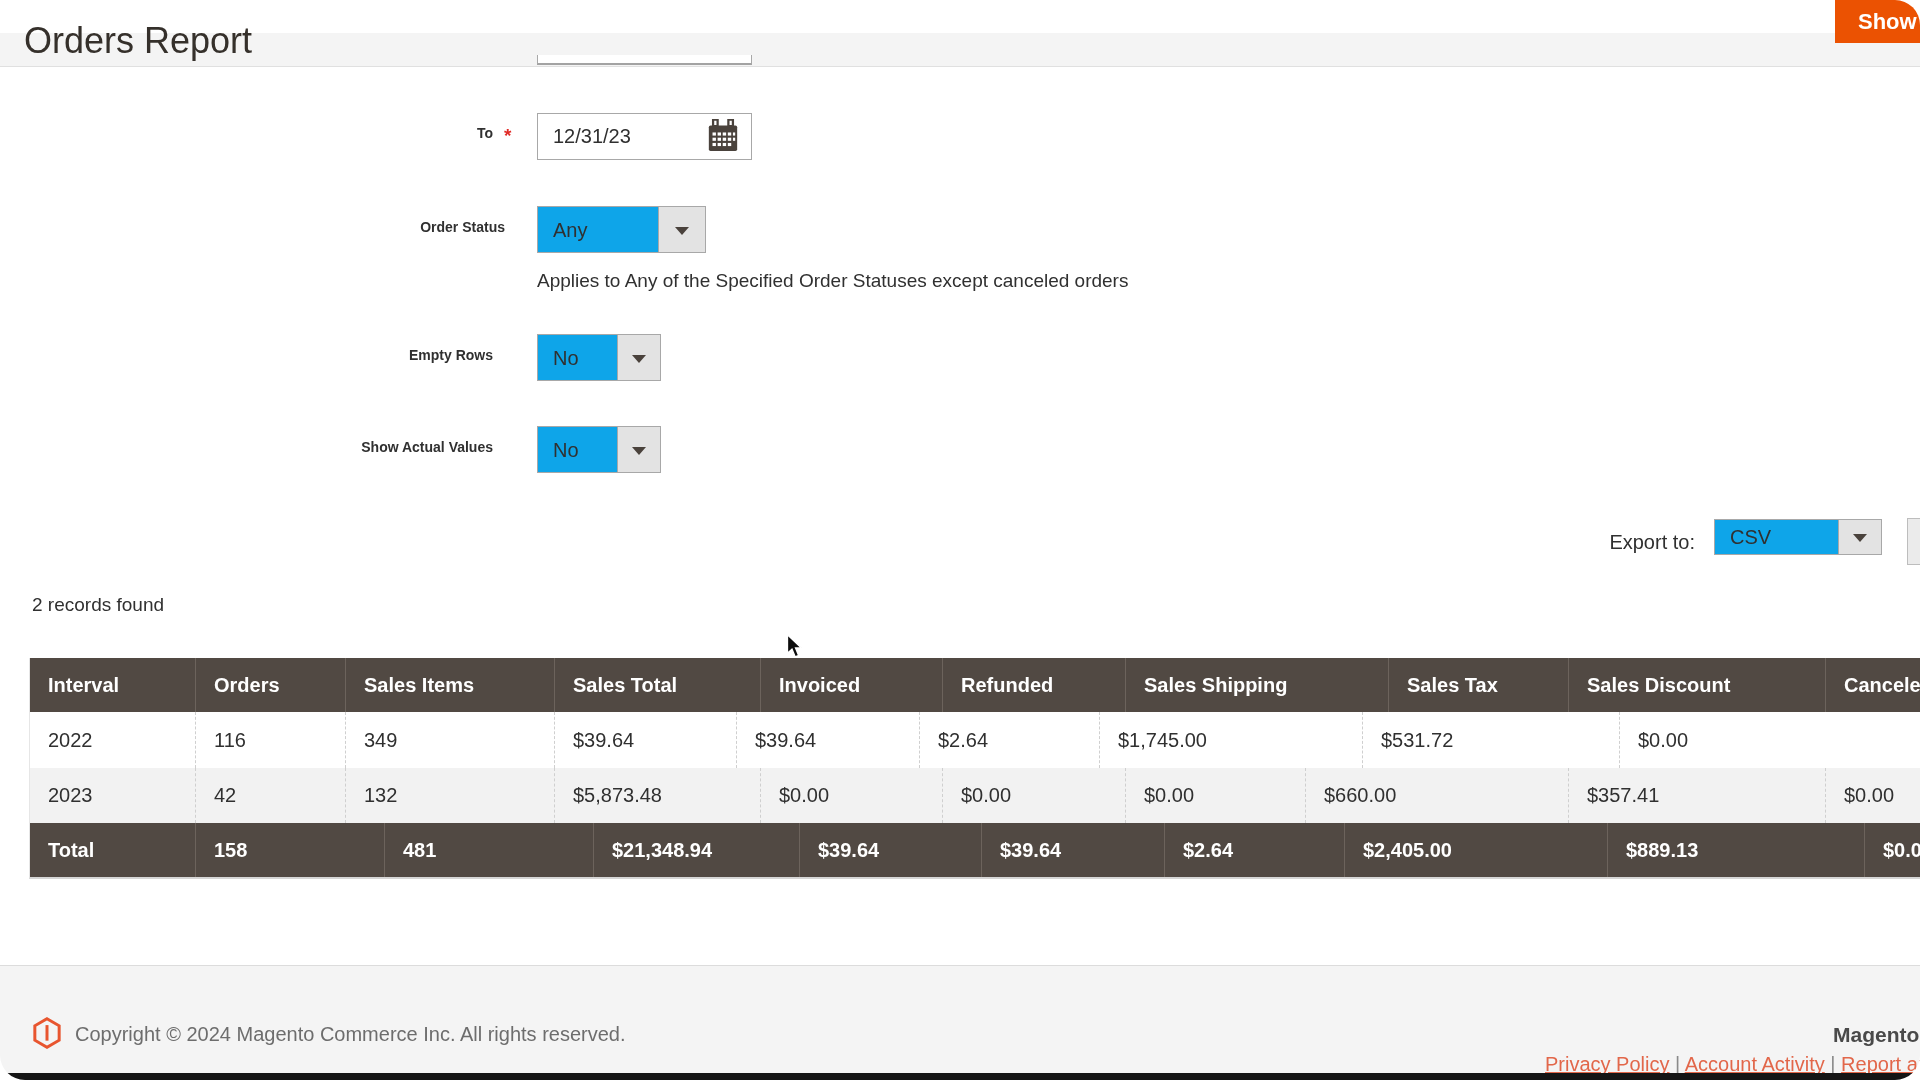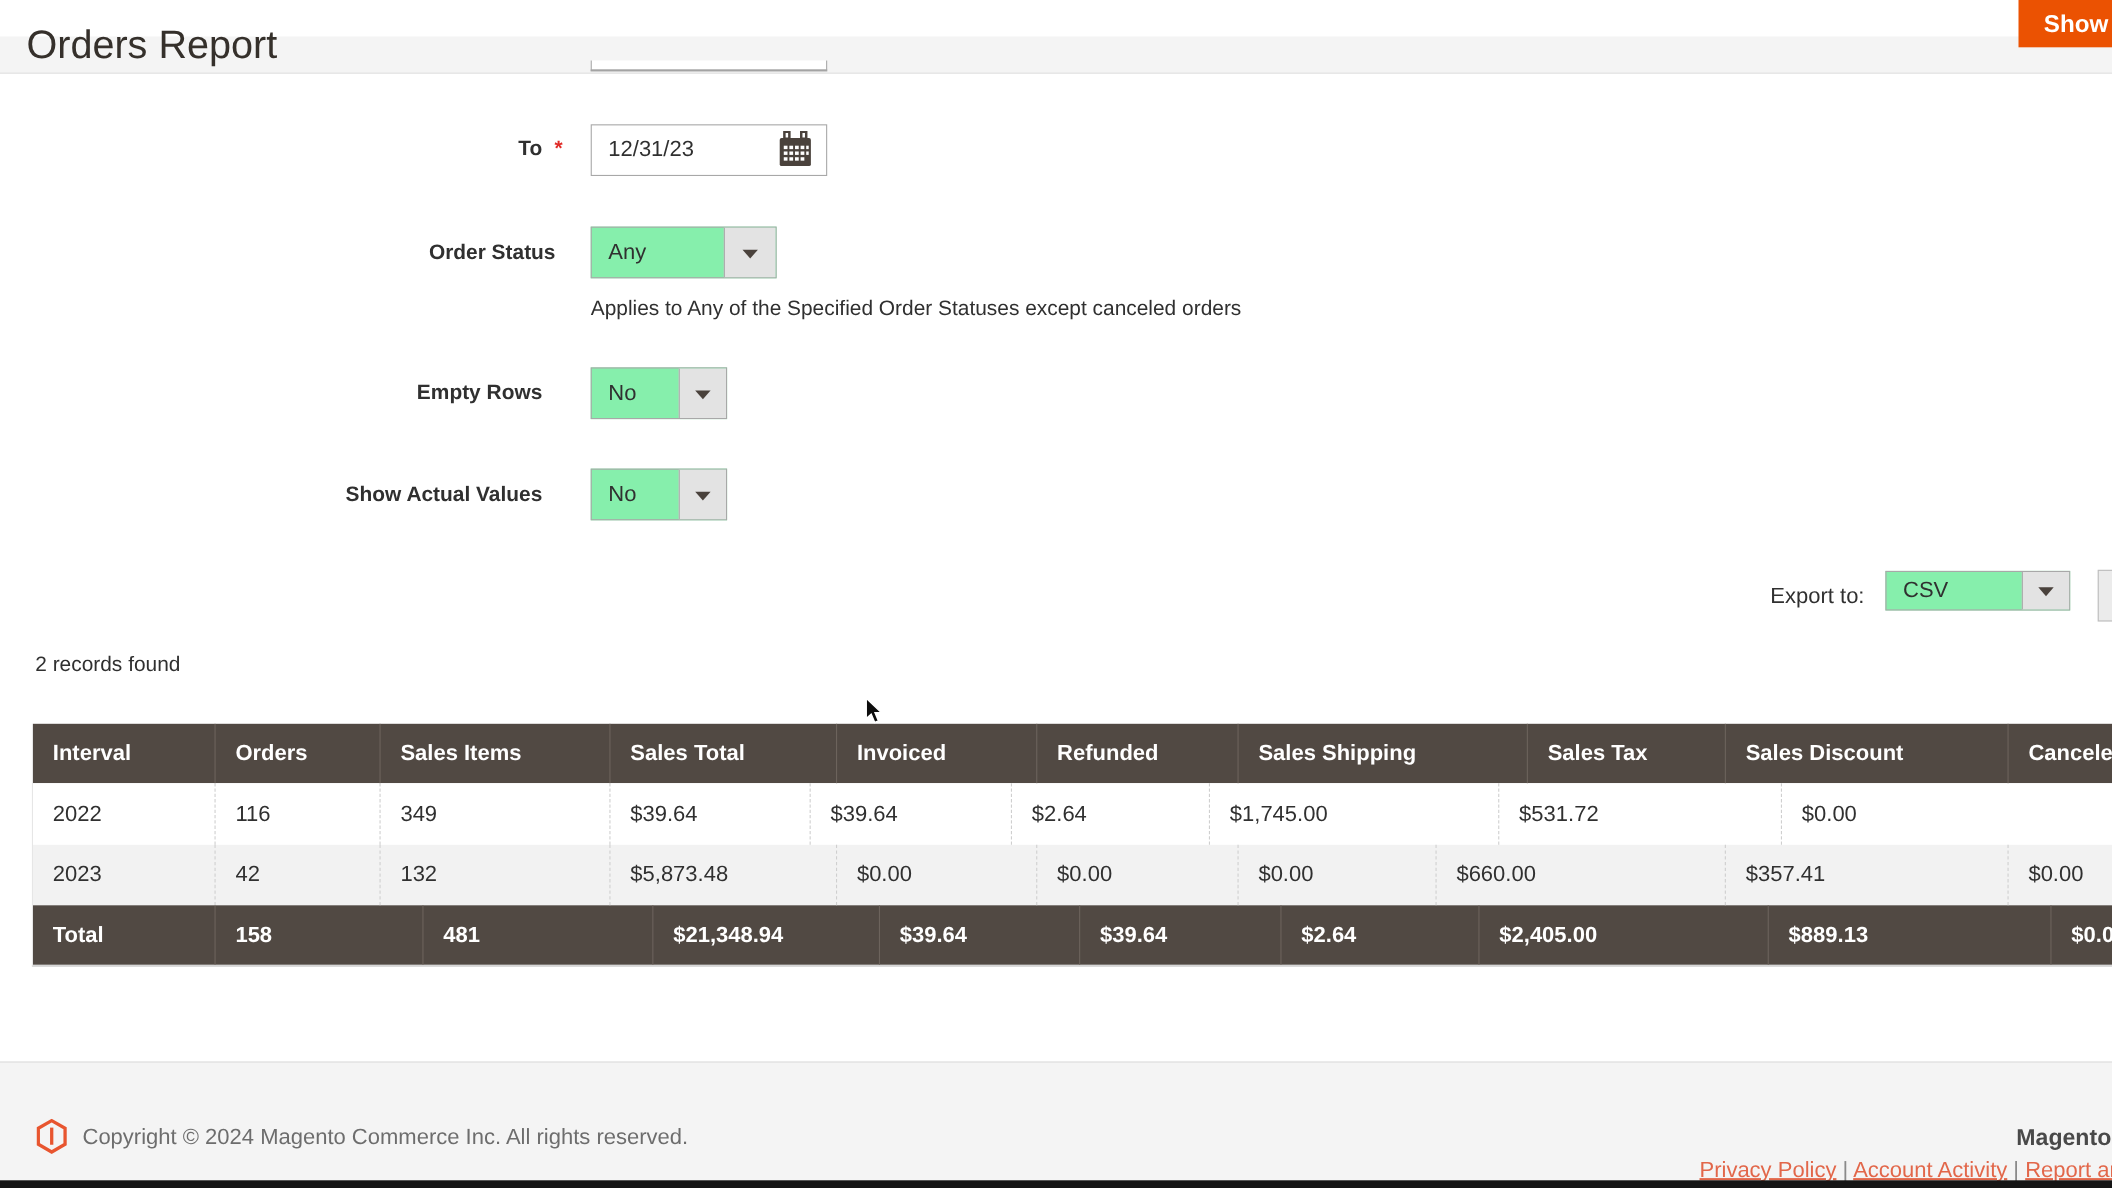--- a/index.html
+++ b/index.html
@@ -1,34 +1,34 @@
 <!DOCTYPE html>
 <html><head>
 <meta charset="utf-8">
 <style>
   html,body{margin:0;padding:0;background:#fff;}
   .viewport{
     position:relative;width:1920px;height:1080px;overflow:hidden;background:#fff;
-    font-family:"Liberation Sans",sans-serif;color:#303030;
+    font-family:"Liberation Sans",sans-serif;color:#303030;border-radius:25px;
   }
   
   .titlebar{position:absolute;top:0;left:0;right:0;height:33px;background:#fff;z-index:5;}
   .page-title{position:absolute;left:24px;top:-4px;font-size:36px;font-weight:400;color:#35302b;white-space:nowrap;z-index:6;}
   .show-btn{position:absolute;left:1835px;top:0;width:110px;height:43px;background:#eb5202;border:none;
     color:#fff;font-family:inherit;font-size:22px;font-weight:700;text-align:left;padding:0 0 0 23px;z-index:7;cursor:pointer;}
   .topbar-gray{position:absolute;top:33px;left:0;right:0;height:33px;background:#f4f4f4;border-bottom:1px solid #e0e0e0;z-index:2;}
   .from-sliver{position:absolute;left:537px;top:55px;width:215px;height:10px;background:#fff;
     border:1px solid #a8a8a8;border-top:none;border-bottom:2px solid #a3a3a3;box-sizing:border-box;z-index:4;}
   
-  .flabel{position:absolute;left:0;width:493px;text-align:right;font-size:19px;font-weight:700;color:#303030;white-space:nowrap;}
+  .flabel{position:absolute;left:0;width:493px;text-align:right;font-size:14px;font-weight:700;color:#303030;white-space:nowrap;}
   .req-mark{position:absolute;left:504px;font-size:19px;font-weight:700;color:#e02b27;}
   .date-input{position:absolute;left:537px;top:113px;width:215px;height:47px;box-sizing:border-box;
     border:1px solid #a8a8a8;background:#fff;font-family:inherit;font-size:20px;color:#303030;padding:0 52px 0 15px;}
   .cal-btn{position:absolute;left:698px;top:118px;width:50px;height:38px;background:transparent;border:none;padding:0;cursor:pointer;}
-  .sel{position:absolute;box-sizing:border-box;height:47px;border:1px solid #a8a8a8;background:#86efac;cursor:pointer;}
+  .sel{position:absolute;box-sizing:border-box;height:47px;border:1px solid #a8a8a8;background:#0ea5e9;cursor:pointer;}
   .sel .val{position:absolute;left:15px;top:50%;transform:translateY(-50%);font-size:20px;color:#303030;white-space:nowrap;}
   .sel .arrowbox{position:absolute;right:0;top:0;bottom:0;width:42px;background:#e3e3e3;border-left:1px solid #a8a8a8;}
   .sel .arrow{position:absolute;left:50%;top:50%;transform:translate(-50%,-38%);width:0;height:0;
     border-left:7px solid transparent;border-right:7px solid transparent;border-top:8px solid #4a423c;}
   .sel-order-status{left:537px;top:206px;width:169px;}
   .sel-order-status .arrowbox{width:46px;}
   .sel-empty-rows{left:537px;top:334px;width:124px;}
   .sel-actual-values{left:537px;top:426px;width:124px;}
   .sel-export{left:1714px;top:519px;width:168px;height:36px;}
   .form-note{position:absolute;left:537px;top:270px;font-size:19px;color:#303030;white-space:nowrap;}

